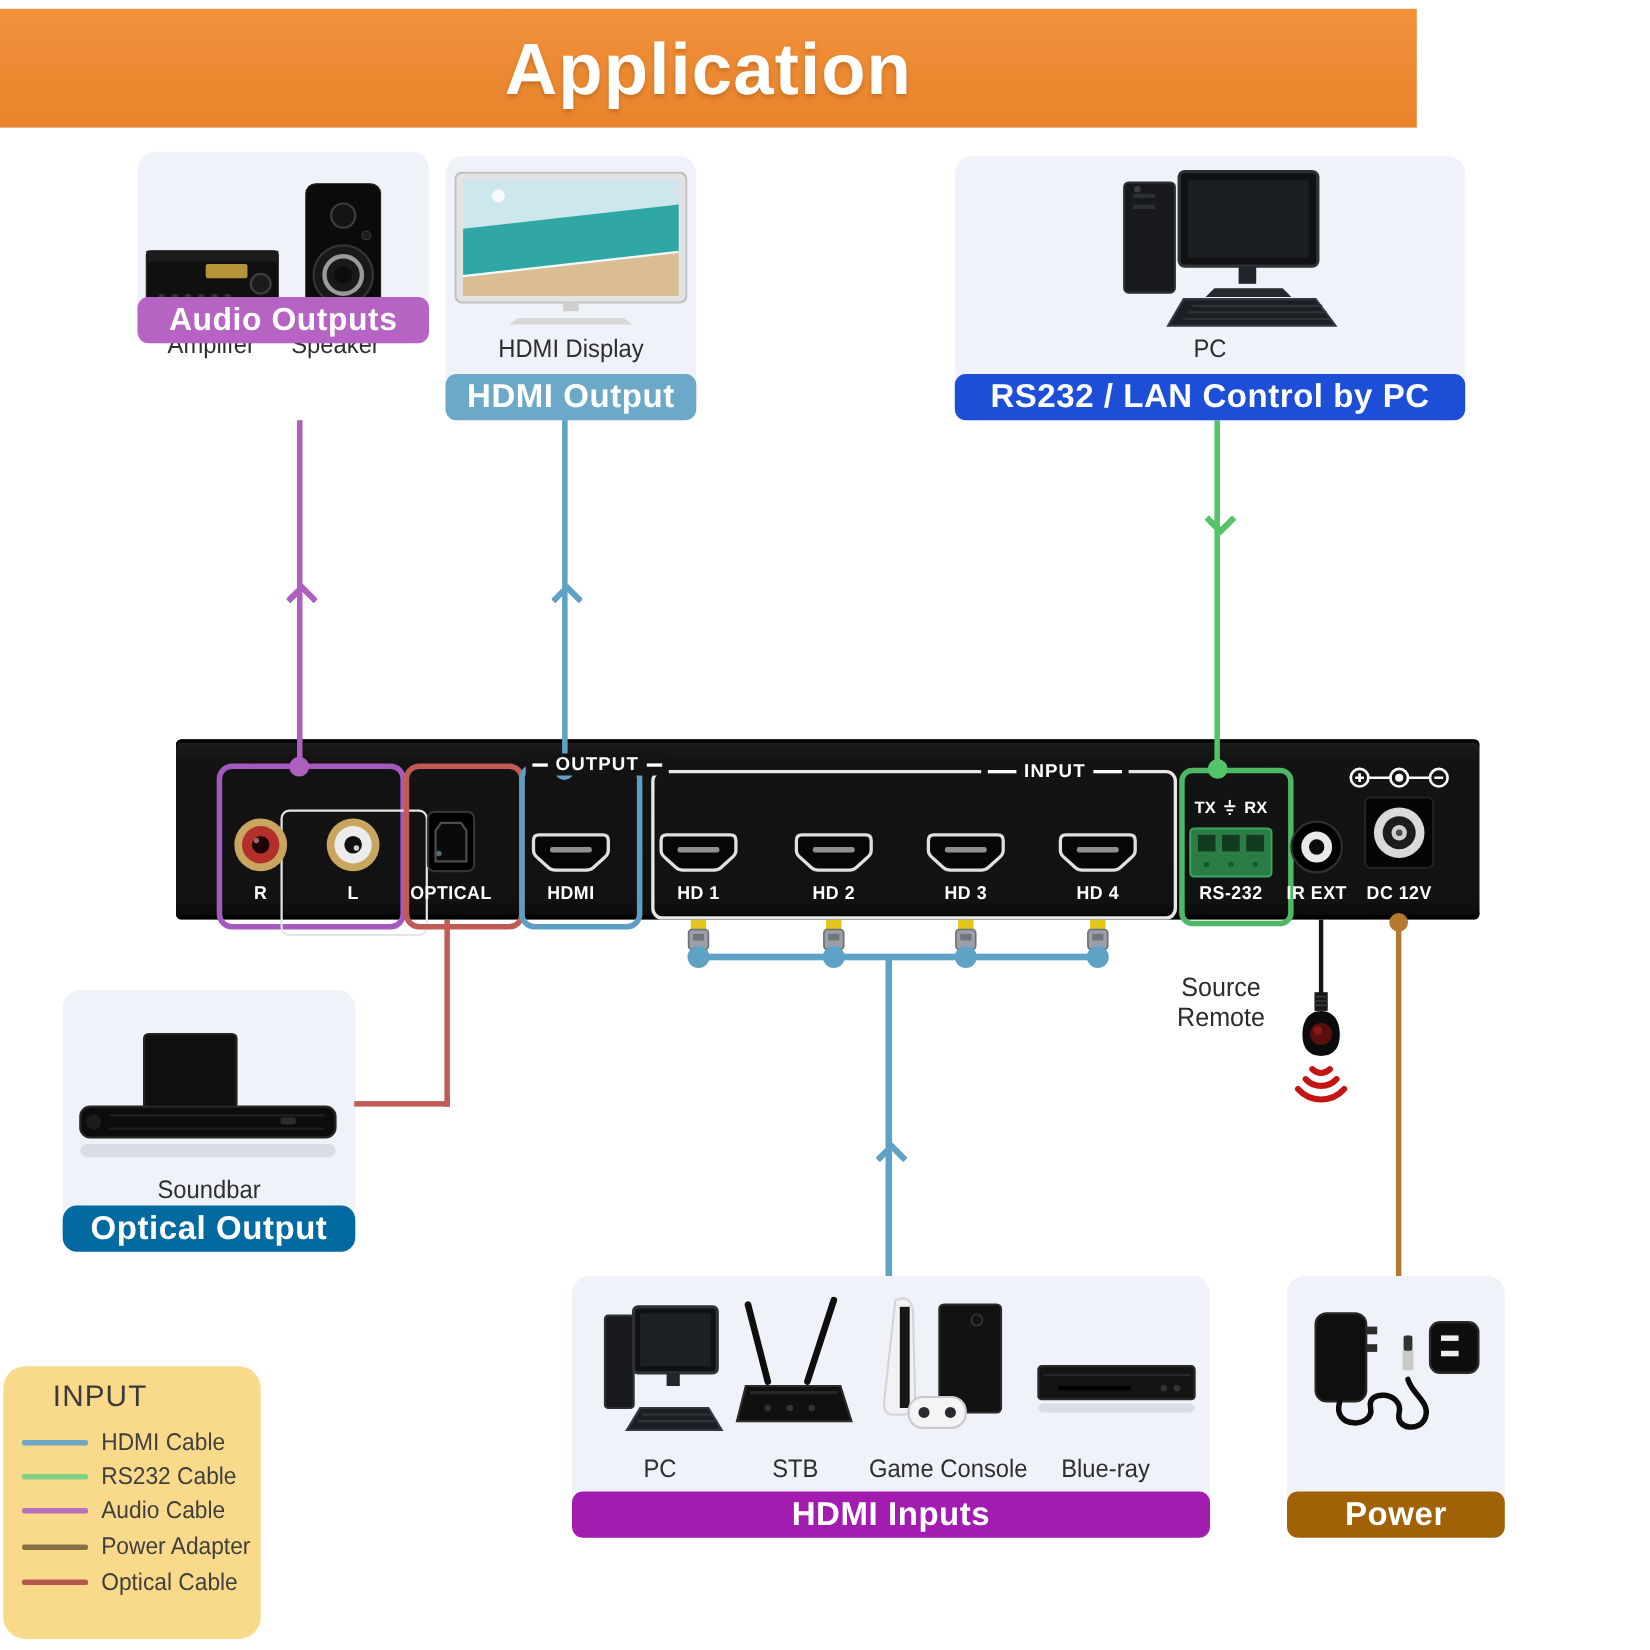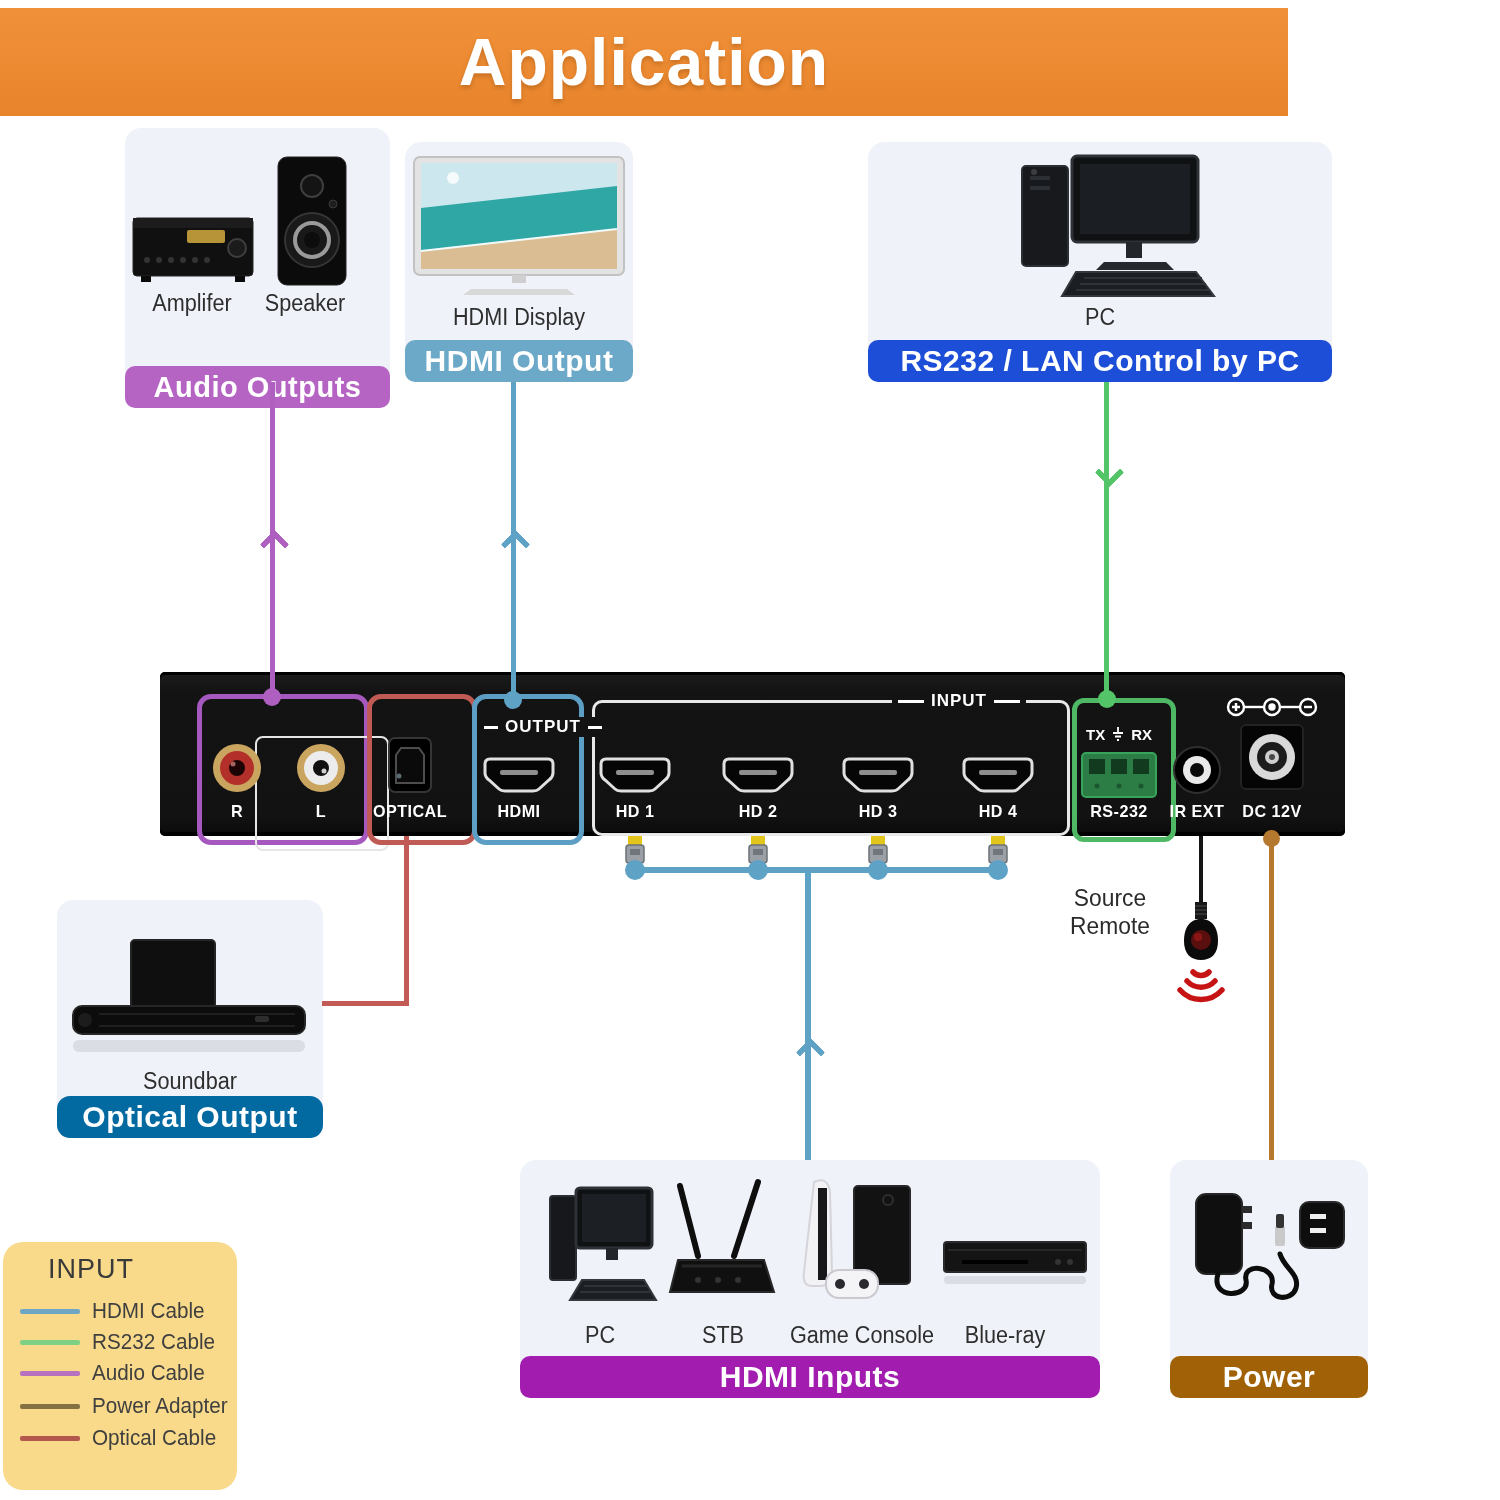--- a/index.html
+++ b/index.html
@@ -17,21 +17,21 @@
     text-shadow:0 3px 4px rgba(120,60,0,.30);}
 
   
   .card{position:absolute;background:#eff2f8;border-radius:16px;}
   .card-bar{position:absolute;left:0;right:0;bottom:0;height:42px;border-radius:10px;
     color:#fff;font-weight:bold;font-size:30px;letter-spacing:.5px;
     display:flex;align-items:center;justify-content:center;white-space:nowrap;}
   .fig{position:absolute;}
   .fig-caption{position:absolute;font-size:23px;color:#2e2e2e;white-space:nowrap;
     transform:translateX(-50%) scaleX(.94);}
-  #card-audio{left:125px;top:128px;width:265px;height:280px;}
+  #card-audio{left:125px;top:138px;width:265px;height:174px;}
   #card-hdmi-out{left:405px;top:142px;width:228px;height:240px;}
   #card-rs232{left:868px;top:142px;width:464px;height:240px;}
   #card-soundbar{left:57px;top:900px;width:266px;height:238px;}
   #card-inputs{left:520px;top:1160px;width:580px;height:238px;}
   #card-power{left:1170px;top:1160px;width:198px;height:238px;}
 
   
   #device{position:absolute;left:160px;top:672px;width:1185px;height:164px;
     background:linear-gradient(180deg,#1d1d1d 0%,#131313 12%,#121212 88%,#0a0a0a 100%);
     border-radius:5px;box-shadow:inset 0 3px 0 #000, inset 0 -4px 0 #000;}
@@ -83,21 +83,21 @@
 
   <div id="device">
     <div class="grp" id="grp-audio">
       <div id="grp-audio-inner"></div>
     </div>
     <div class="grp" id="grp-optical"></div>
     <div class="grp" id="grp-output"></div>
     <div class="grp" id="grp-input"></div>
     <div class="grp" id="grp-rs232"></div>
 
-    <div class="chip" style="left:318px;top:13px;margin-top:32px;">
+    <div class="chip" style="left:318px;top:13px;">
       <span class="dash"></span>
       <span>OUTPUT</span>
       <span class="dash"></span>
     </div>
     <div class="chip" style="left:732px;top:19px;">
       <span class="dash" style="width:26px"></span>
       <span>INPUT</span>
       <span class="dash" style="width:26px"></span>
     </div>
 

